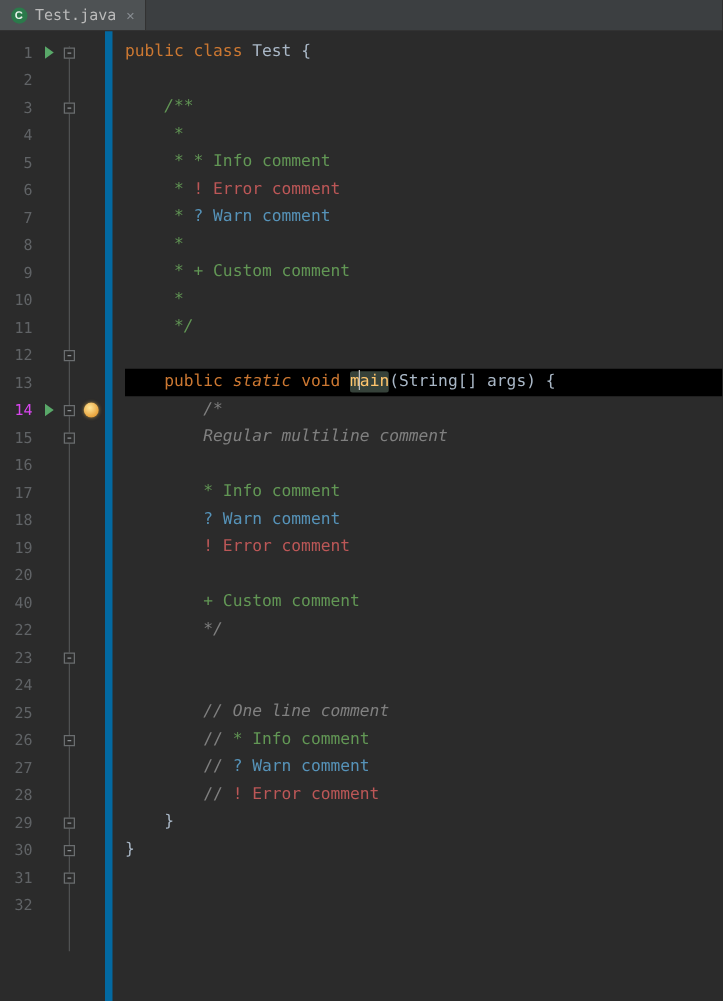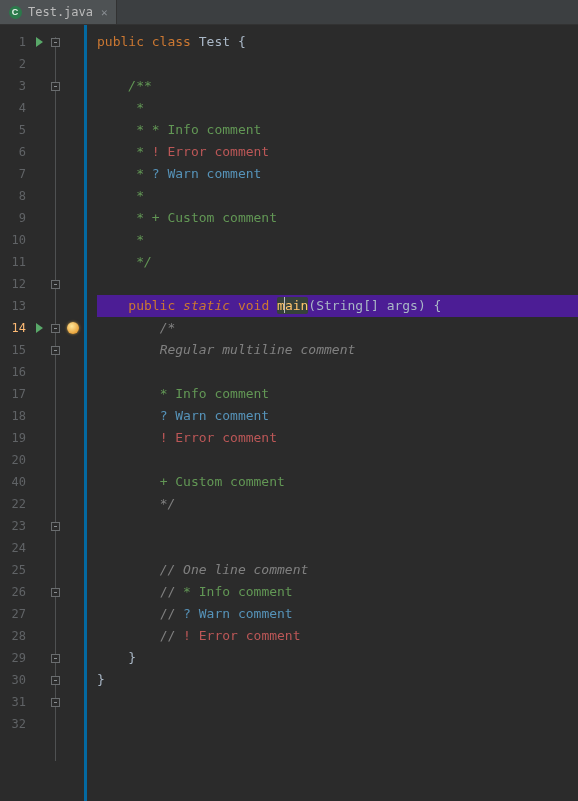--- a/index.html
+++ b/index.html
@@ -53,21 +53,21 @@
     text-align: right;
     color: #606366;
     font-size: 12px;
     user-select: none;
   }
   .linenos div {
     height: 22px;
     line-height: 22px;
     padding-right: 4px;
   }
-  .linenos div.curr { color: #fdba74; }
+  .linenos div.curr { color: #d946ef; }
 
   .gutter-run {
     width: 18px;
     padding-top: 6px;
   }
   .gutter-run div {
     height: 22px;
     display: flex;
     align-items: center;
     justify-content: center;
@@ -118,29 +118,29 @@
     display: flex;
     align-items: center;
     justify-content: center;
   }
 
   .code {
     flex: 1;
     padding-top: 6px;
     padding-left: 10px;
     position: relative;
-    border-left: 3px solid #0369a1;
+    border-left: 6px solid #0369a1;
   }
   .code .line {
     height: 22px;
     line-height: 22px;
     white-space: pre;
   }
   .code .line.current {
-    background: #4c1d95;
+    background: #000000;
     position: relative;
   }
   .code .line.current::after {
     content: "";
     position: absolute;
     top: 0; bottom: 0; left: -10px; right: -600px;
     background: #323232;
     z-index: -1;
   }
 

